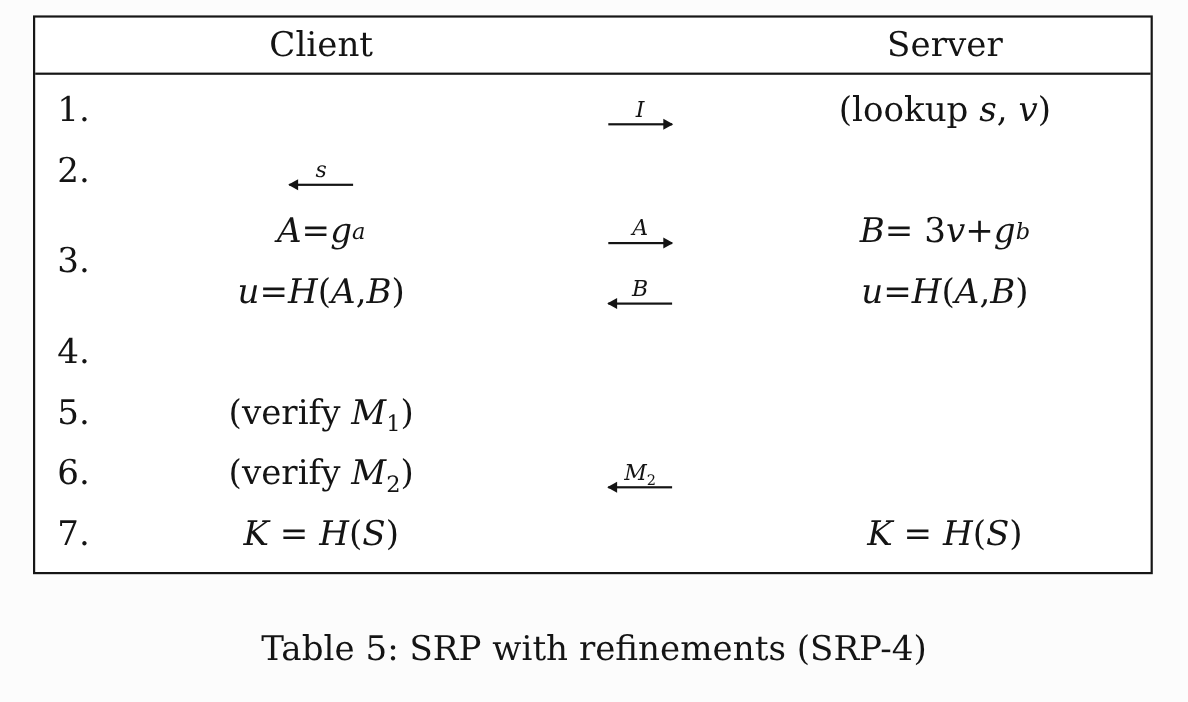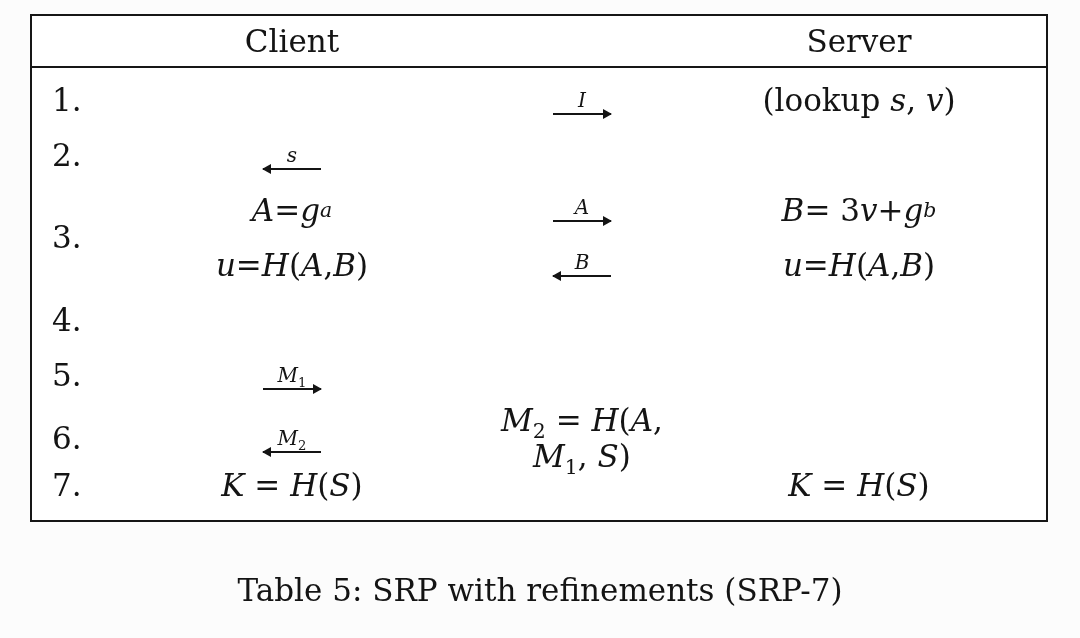--- a/index.html
+++ b/index.html
@@ -134,42 +134,37 @@
       </div>
     </div>
 
     <div class="grid row">
       <div class="cell num">4.</div>
       <div class="cell"></div>
     </div>
 
     <div class="grid row">
       <div class="cell num">5.</div>
-      <div class="cell">
-        <span class="xarrow" data-dir="right">
-          <span class="xlabel"><var>M</var><sub>1</sub></span>
-          <span class="shaft"></span>
-        </span>
-      </div>
+      <div class="cell">(<span class="rm">verify</span> <var>M</var><sub>1</sub>)</div>
     </div>
 
     <div class="grid row">
       <div class="cell num">6.</div>
+      <div class="cell">(<span class="rm">verify</span> <var>M</var><sub>2</sub>)</div>
       <div class="cell">
         <span class="xarrow" data-dir="left">
           <span class="xlabel"><var>M</var><sub>2</sub></span>
           <span class="shaft"></span>
         </span>
       </div>
-      <div class="cell"><var>M</var><sub>2</sub> = <var>H</var>(<var>A</var>, <var>M</var><sub>1</sub>, <var>S</var>)</div>
     </div>
 
     <div class="grid row">
       <div class="cell num">7.</div>
       <div class="cell"><var>K</var> = <var>H</var>(<var>S</var>)</div>
       <div class="cell"></div>
       <div class="cell"><var>K</var> = <var>H</var>(<var>S</var>)</div>
     </div>
 
   </div>
 </div>
 
-<div class="caption">Table 5: SRP with refinements (SRP-7)</div>
+<div class="caption">Table 5: SRP with refinements (SRP-4)</div>
 
 </body></html>

